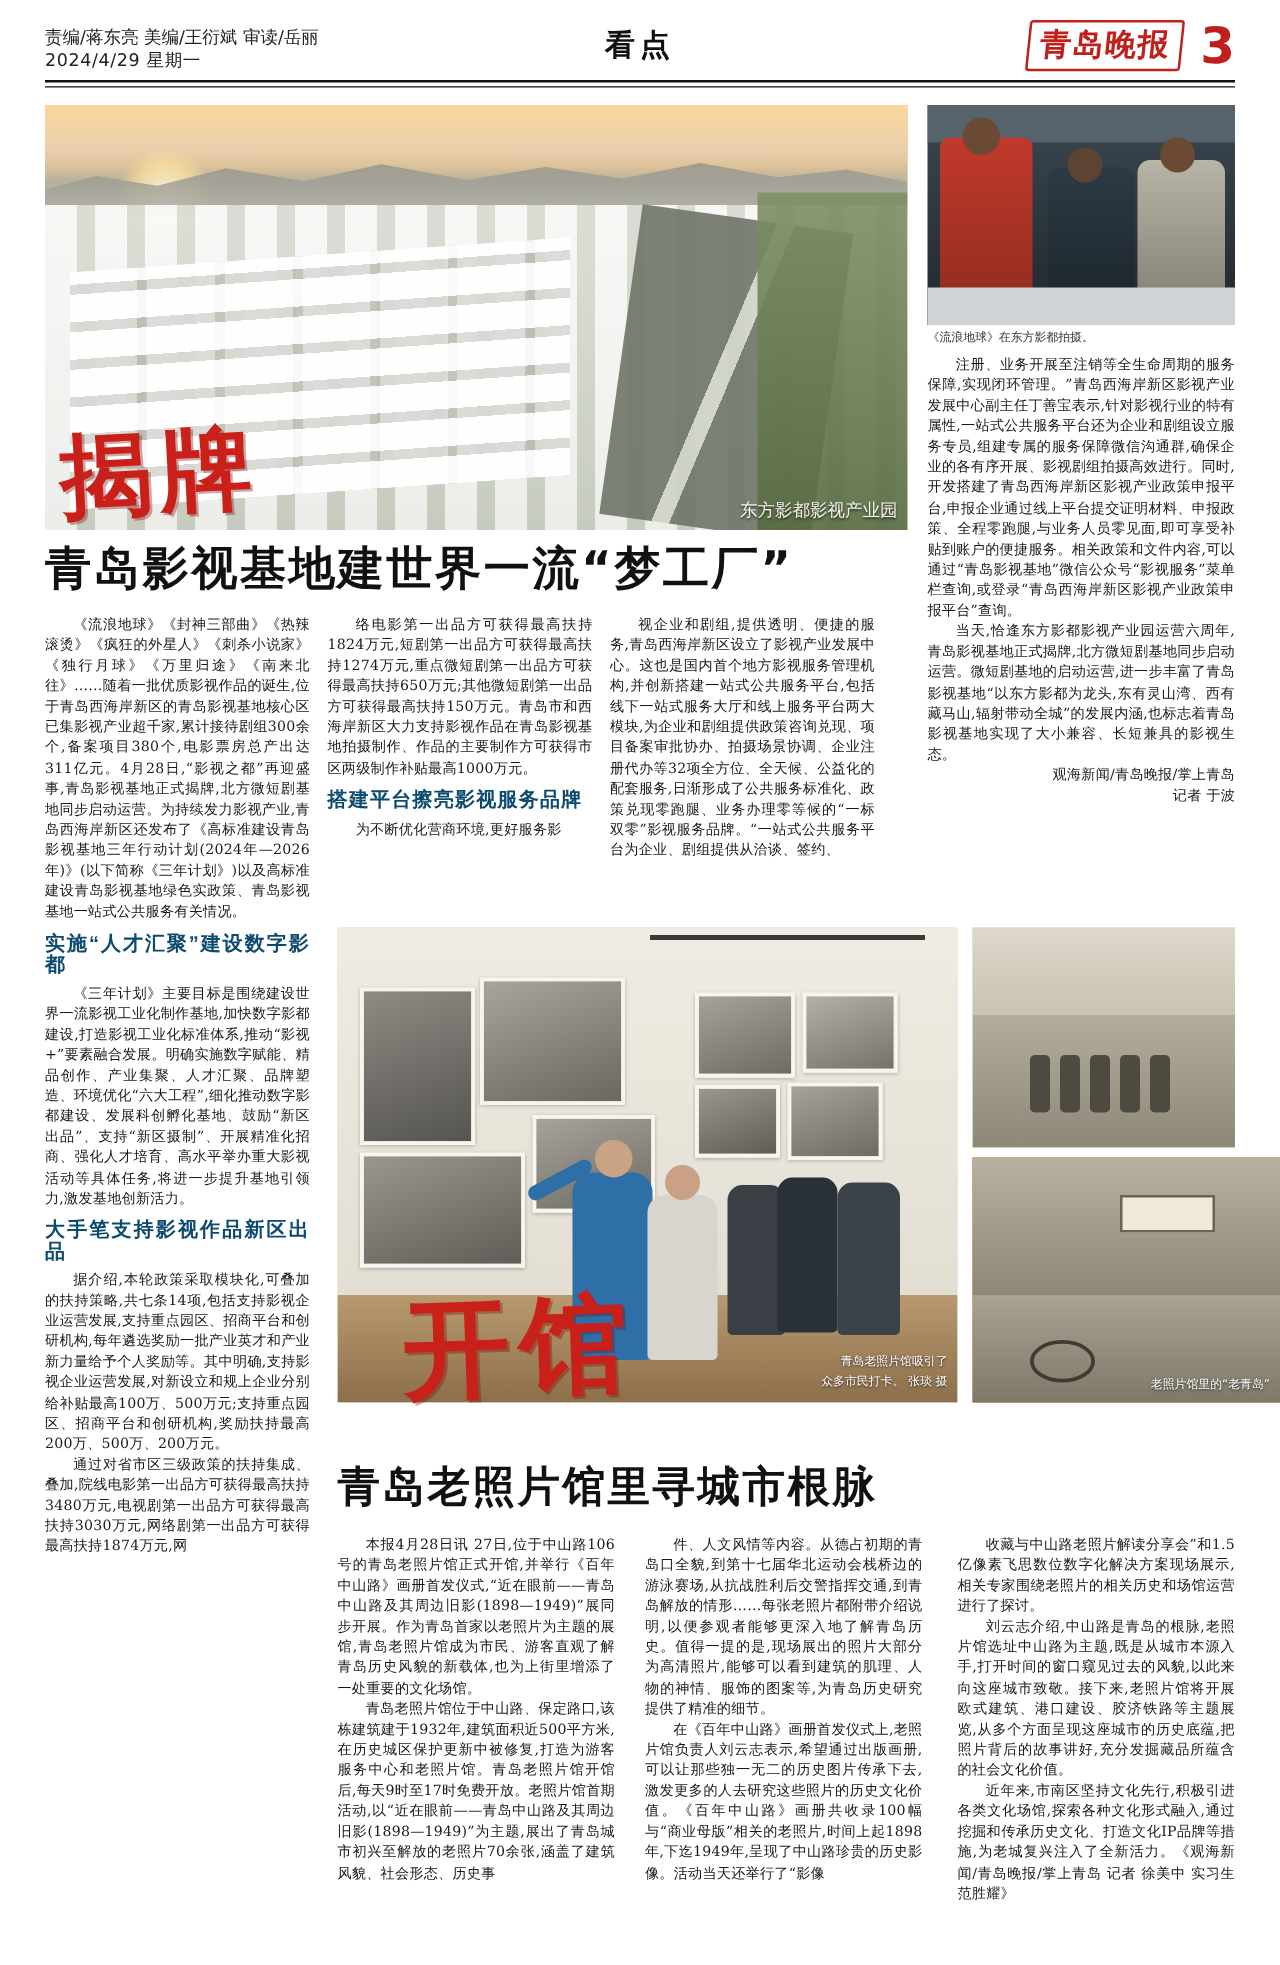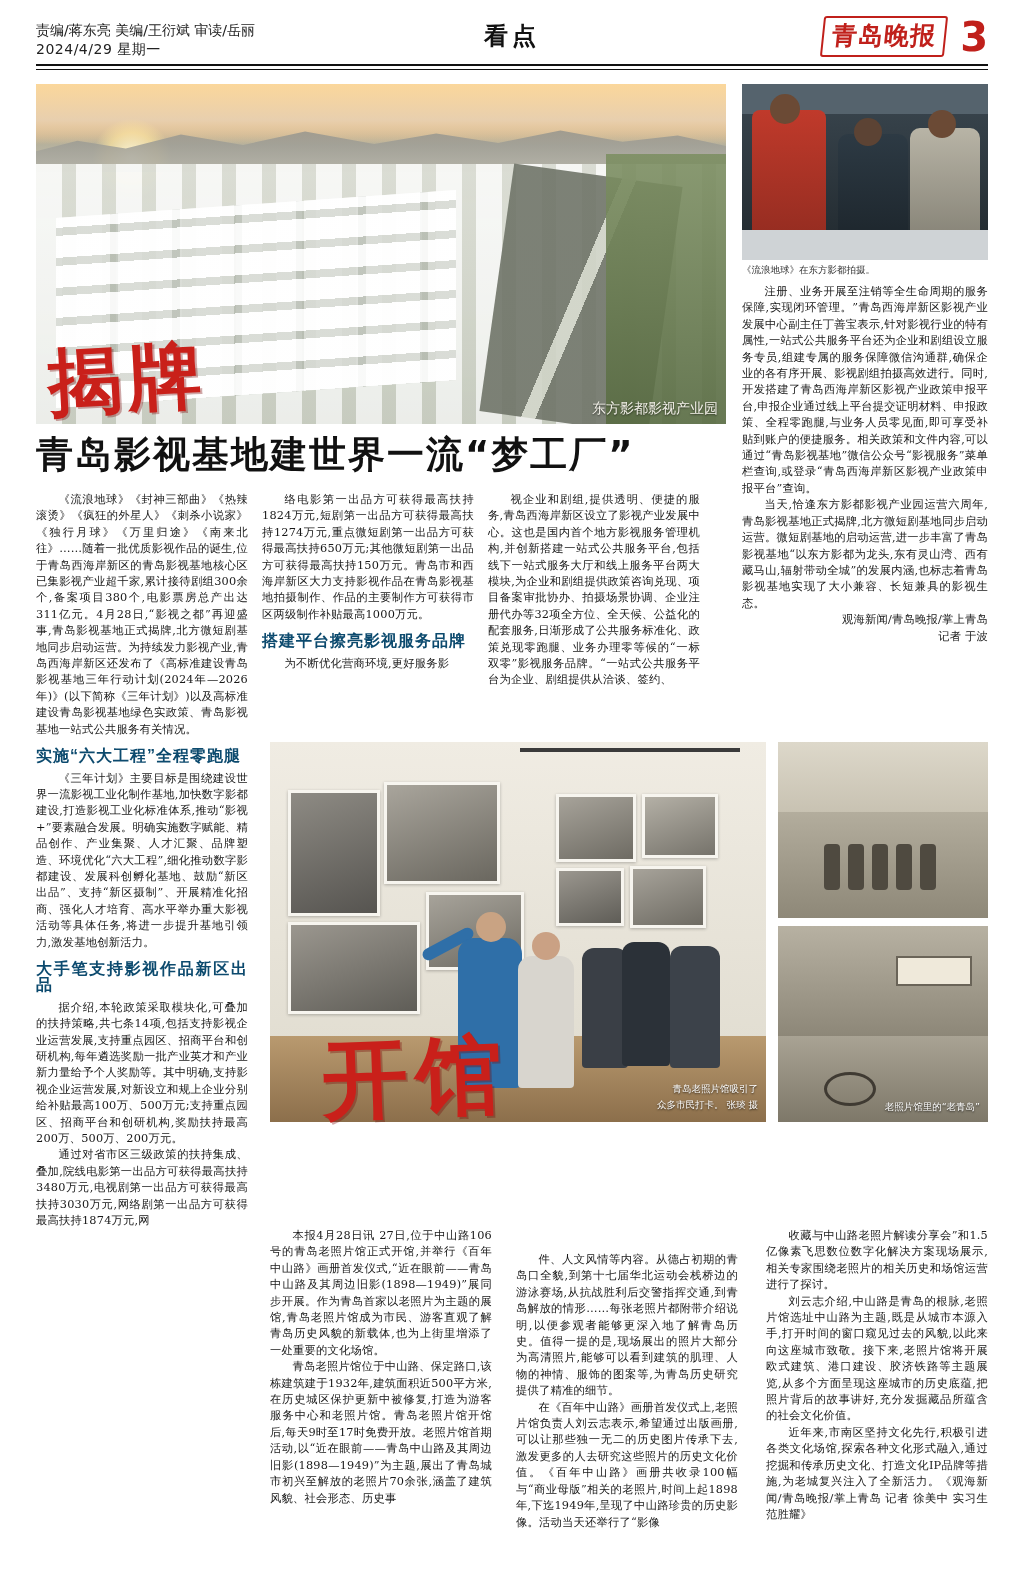--- a/index.html
+++ b/index.html
@@ -170,21 +170,21 @@
     text-shadow:2px 2px 0 rgba(120,10,8,.35);
     transform:rotate(-2deg);
     z-index:6;
   }
 
   
   #old1{left:778px;top:742px;width:210px;height:176px;background:#cfcabc;}
   #old1 .sky{position:absolute;left:0;top:0;width:100%;height:70px;background:linear-gradient(to bottom,#ddd8ca,#c8c2b2);}
   #old1 .grnd{position:absolute;left:0;bottom:0;width:100%;height:106px;background:linear-gradient(to bottom,#b3ad9d,#8e8878);}
   #old1 .k{position:absolute;bottom:28px;width:16px;height:46px;background:#4f4a40;border-radius:4px;}
-  #old2{left:778px;top:926px;width:210px;height:196px;background:#c2410c;}
+  #old2{left:778px;top:926px;width:246px;height:196px;background:#c2410c;}
   #old2 .bld{position:absolute;left:0;top:0;width:100%;height:110px;background:linear-gradient(to bottom,#b7b1a2,#8d8778);}
   #old2 .sign{position:absolute;left:118px;top:30px;width:72px;height:26px;background:#efe9da;border:2px solid #6a6458;}
   #old2 .street{position:absolute;left:0;bottom:0;width:100%;height:86px;background:linear-gradient(to bottom,#a9a394,#7e7869);}
   #old2 .bike{position:absolute;left:46px;bottom:16px;width:46px;height:28px;border:3px solid #3f3a32;border-radius:50%;}
 
   
   .headline{
     font-family:"DejaVu Sans", sans-serif;
     font-weight:bold;color:#111;letter-spacing:2px;
   }
@@ -235,21 +235,21 @@
     <div class="f3"></div>
     <div class="head3"></div>
     <div class="desk"></div>
   </div>
   <div class="cap-abs" style="left:742px;top:264px;width:246px;text-align:left;">《流浪地球》在东方影都拍摄。</div>
 
   <div class="headline" id="h1">青岛影视基地建世界一流“梦工厂”</div>
 
   <div class="col" style="left:36px;top:492px;width:212px;">
     <p>《流浪地球》《封神三部曲》《热辣滚烫》《疯狂的外星人》《刺杀小说家》《独行月球》《万里归途》《南来北往》……随着一批优质影视作品的诞生,位于青岛西海岸新区的青岛影视基地核心区已集影视产业超千家,累计接待剧组300余个,备案项目380个,电影票房总产出达311亿元。4月28日,“影视之都”再迎盛事,青岛影视基地正式揭牌,北方微短剧基地同步启动运营。为持续发力影视产业,青岛西海岸新区还发布了《高标准建设青岛影视基地三年行动计划(2024年—2026年)》(以下简称《三年计划》)以及高标准建设青岛影视基地绿色实政策、青岛影视基地一站式公共服务有关情况。</p>
-    <div class="sub-head">实施“六大工程”全程零跑腿</div>
+    <div class="sub-head">实施“人才汇聚”建设数字影都</div>
     <p>《三年计划》主要目标是围绕建设世界一流影视工业化制作基地,加快数字影都建设,打造影视工业化标准体系,推动“影视+”要素融合发展。明确实施数字赋能、精品创作、产业集聚、人才汇聚、品牌塑造、环境优化“六大工程”,细化推动数字影都建设、发展科创孵化基地、鼓励“新区出品”、支持“新区摄制”、开展精准化招商、强化人才培育、高水平举办重大影视活动等具体任务,将进一步提升基地引领力,激发基地创新活力。</p>
     <div class="sub-head">大手笔支持影视作品新区出品</div>
     <p>据介绍,本轮政策采取模块化,可叠加的扶持策略,共七条14项,包括支持影视企业运营发展,支持重点园区、招商平台和创研机构,每年遴选奖励一批产业英才和产业新力量给予个人奖励等。其中明确,支持影视企业运营发展,对新设立和规上企业分别给补贴最高100万、500万元;支持重点园区、招商平台和创研机构,奖励扶持最高200万、500万、200万元。</p>
     <p>通过对省市区三级政策的扶持集成、叠加,院线电影第一出品方可获得最高扶持3480万元,电视剧第一出品方可获得最高扶持3030万元,网络剧第一出品方可获得最高扶持1874万元,网</p>
   </div>
 
   <div class="col" style="left:262px;top:492px;width:212px;">
     <p>络电影第一出品方可获得最高扶持1824万元,短剧第一出品方可获得最高扶持1274万元,重点微短剧第一出品方可获得最高扶持650万元;其他微短剧第一出品方可获得最高扶持150万元。青岛市和西海岸新区大力支持影视作品在青岛影视基地拍摄制作、作品的主要制作方可获得市区两级制作补贴最高1000万元。</p>
     <div class="sub-head">搭建平台擦亮影视服务品牌</div>
     <p>为不断优化营商环境,更好服务影</p>
@@ -302,26 +302,27 @@
     <div class="k" style="left:142px;"></div>
   </div>
   <div class="photo" id="old2">
     <div class="bld"></div>
     <div class="sign"></div>
     <div class="street"></div>
     <div class="bike"></div>
     <div class="cap-abs cap-white" style="right:8px;bottom:8px;">老照片馆里的“老青岛”</div>
   </div>
 
+  <div class="headline" id="h2">青岛老照片馆里寻城市根脉</div>
 
   <div class="col" style="left:270px;top:1228px;width:222px;">
     <p>本报4月28日讯 27日,位于中山路106号的青岛老照片馆正式开馆,并举行《百年中山路》画册首发仪式,“近在眼前——青岛中山路及其周边旧影(1898—1949)”展同步开展。作为青岛首家以老照片为主题的展馆,青岛老照片馆成为市民、游客直观了解青岛历史风貌的新载体,也为上街里增添了一处重要的文化场馆。</p>
     <p>青岛老照片馆位于中山路、保定路口,该栋建筑建于1932年,建筑面积近500平方米,在历史城区保护更新中被修复,打造为游客服务中心和老照片馆。青岛老照片馆开馆后,每天9时至17时免费开放。老照片馆首期活动,以“近在眼前——青岛中山路及其周边旧影(1898—1949)”为主题,展出了青岛城市初兴至解放的老照片70余张,涵盖了建筑风貌、社会形态、历史事</p>
   </div>
-  <div class="col" style="left:516px;top:1228px;width:222px;margin-top:24px;">
+  <div class="col" style="left:516px;top:1228px;width:222px;">
     <p>件、人文风情等内容。从德占初期的青岛口全貌,到第十七届华北运动会栈桥边的游泳赛场,从抗战胜利后交警指挥交通,到青岛解放的情形……每张老照片都附带介绍说明,以便参观者能够更深入地了解青岛历史。值得一提的是,现场展出的照片大部分为高清照片,能够可以看到建筑的肌理、人物的神情、服饰的图案等,为青岛历史研究提供了精准的细节。</p>
     <p>在《百年中山路》画册首发仪式上,老照片馆负责人刘云志表示,希望通过出版画册,可以让那些独一无二的历史图片传承下去,激发更多的人去研究这些照片的历史文化价值。《百年中山路》画册共收录100幅与“商业母版”相关的老照片,时间上起1898年,下迄1949年,呈现了中山路珍贵的历史影像。活动当天还举行了“影像</p>
   </div>
   <div class="col" style="left:766px;top:1228px;width:222px;">
     <p>收藏与中山路老照片解读分享会”和1.5亿像素飞思数位数字化解决方案现场展示,相关专家围绕老照片的相关历史和场馆运营进行了探讨。</p>
     <p>刘云志介绍,中山路是青岛的根脉,老照片馆选址中山路为主题,既是从城市本源入手,打开时间的窗口窥见过去的风貌,以此来向这座城市致敬。接下来,老照片馆将开展欧式建筑、港口建设、胶济铁路等主题展览,从多个方面呈现这座城市的历史底蕴,把照片背后的故事讲好,充分发掘藏品所蕴含的社会文化价值。</p>
     <p>近年来,市南区坚持文化先行,积极引进各类文化场馆,探索各种文化形式融入,通过挖掘和传承历史文化、打造文化IP品牌等措施,为老城复兴注入了全新活力。《观海新闻/青岛晚报/掌上青岛 记者 徐美中 实习生 范胜耀》</p>
   </div>
 
 </div>

